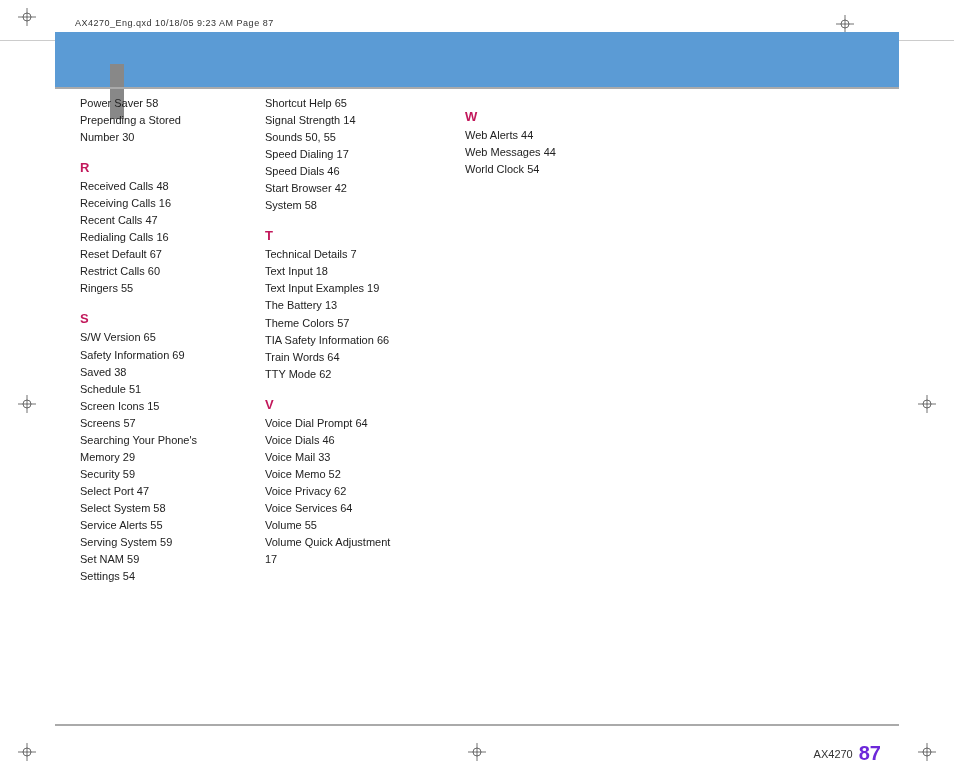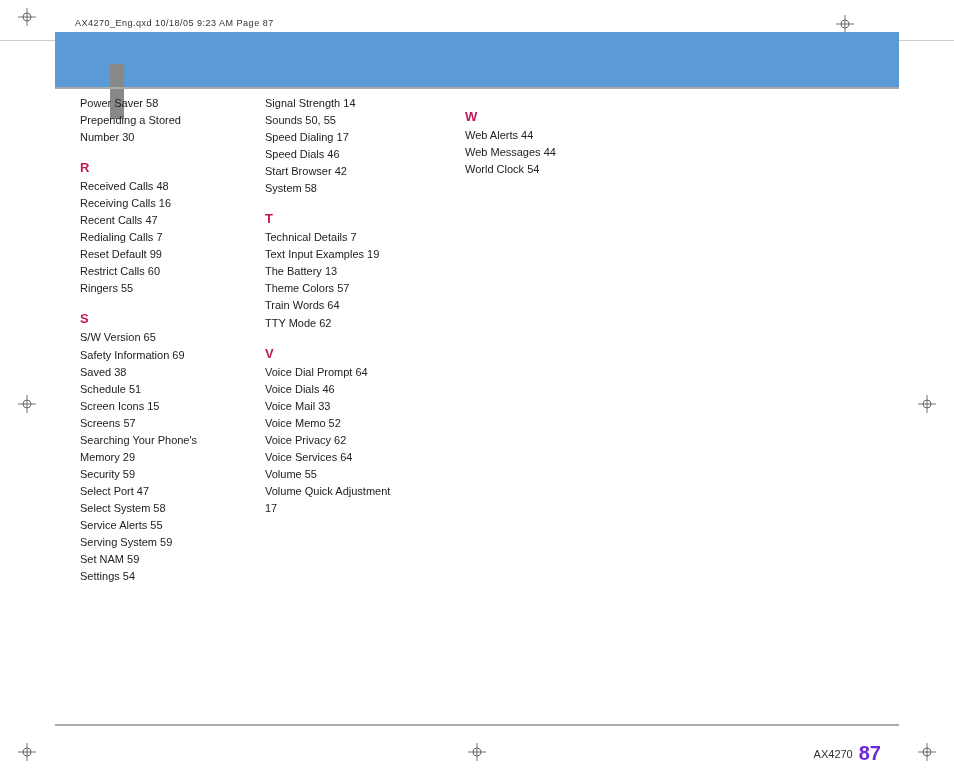--- a/index.html
+++ b/index.html
@@ -193,22 +193,22 @@
   <div class="column column-left">
 
     <div class="index-entry">Power Saver  58</div>
     <div class="index-entry">Prepending a Stored</div>
     <div class="index-entry">Number  30</div>
 
     <div class="section-header">R</div>
     <div class="index-entry">Received Calls  48</div>
     <div class="index-entry">Receiving Calls  16</div>
     <div class="index-entry">Recent Calls  47</div>
-    <div class="index-entry">Redialing Calls  7</div>
-    <div class="index-entry">Reset Default  99</div>
+    <div class="index-entry">Redialing Calls  16</div>
+    <div class="index-entry">Reset Default  67</div>
     <div class="index-entry">Restrict Calls  60</div>
     <div class="index-entry">Ringers  55</div>
 
     <div class="section-header">S</div>
     <div class="index-entry">S/W Version  65</div>
     <div class="index-entry">Safety Information  69</div>
     <div class="index-entry">Saved  38</div>
     <div class="index-entry">Schedule  51</div>
     <div class="index-entry">Screen Icons  15</div>
     <div class="index-entry">Screens  57</div>
@@ -217,32 +217,35 @@
     <div class="index-entry">Security  59</div>
     <div class="index-entry">Select Port  47</div>
     <div class="index-entry">Select System  58</div>
     <div class="index-entry">Service Alerts  55</div>
     <div class="index-entry">Serving System  59</div>
     <div class="index-entry">Set NAM  59</div>
     <div class="index-entry">Settings  54</div>
   </div>
 
   <div class="column column-mid">
+    <div class="index-entry">Shortcut Help  65</div>
     <div class="index-entry">Signal Strength  14</div>
     <div class="index-entry">Sounds  50, 55</div>
     <div class="index-entry">Speed Dialing  17</div>
     <div class="index-entry">Speed Dials  46</div>
     <div class="index-entry">Start Browser  42</div>
     <div class="index-entry">System  58</div>
 
     <div class="section-header">T</div>
     <div class="index-entry">Technical Details  7</div>
+    <div class="index-entry">Text Input  18</div>
     <div class="index-entry">Text Input Examples  19</div>
     <div class="index-entry">The Battery  13</div>
     <div class="index-entry">Theme Colors  57</div>
+    <div class="index-entry">TIA Safety Information  66</div>
     <div class="index-entry">Train Words  64</div>
     <div class="index-entry">TTY Mode  62</div>
 
     <div class="section-header">V</div>
     <div class="index-entry">Voice Dial Prompt  64</div>
     <div class="index-entry">Voice Dials  46</div>
     <div class="index-entry">Voice Mail  33</div>
     <div class="index-entry">Voice Memo  52</div>
     <div class="index-entry">Voice Privacy  62</div>
     <div class="index-entry">Voice Services  64</div>

